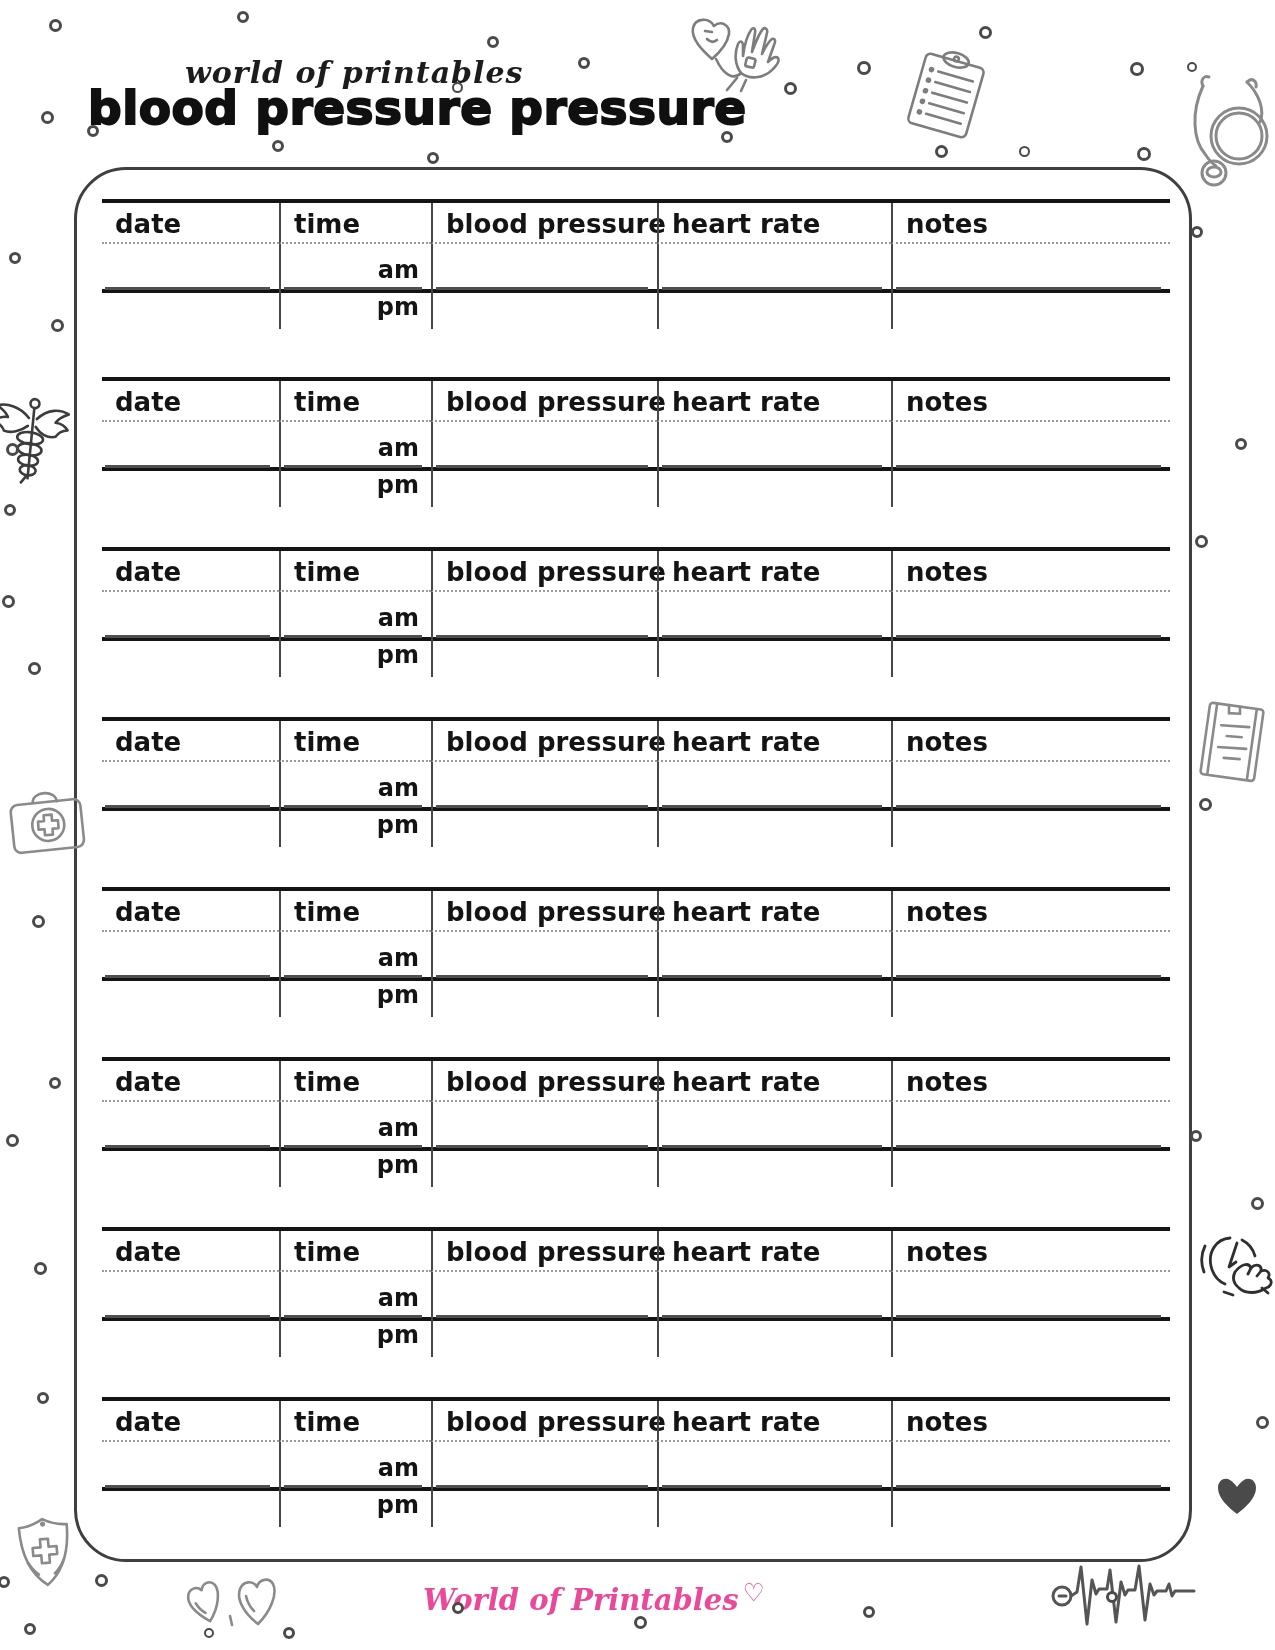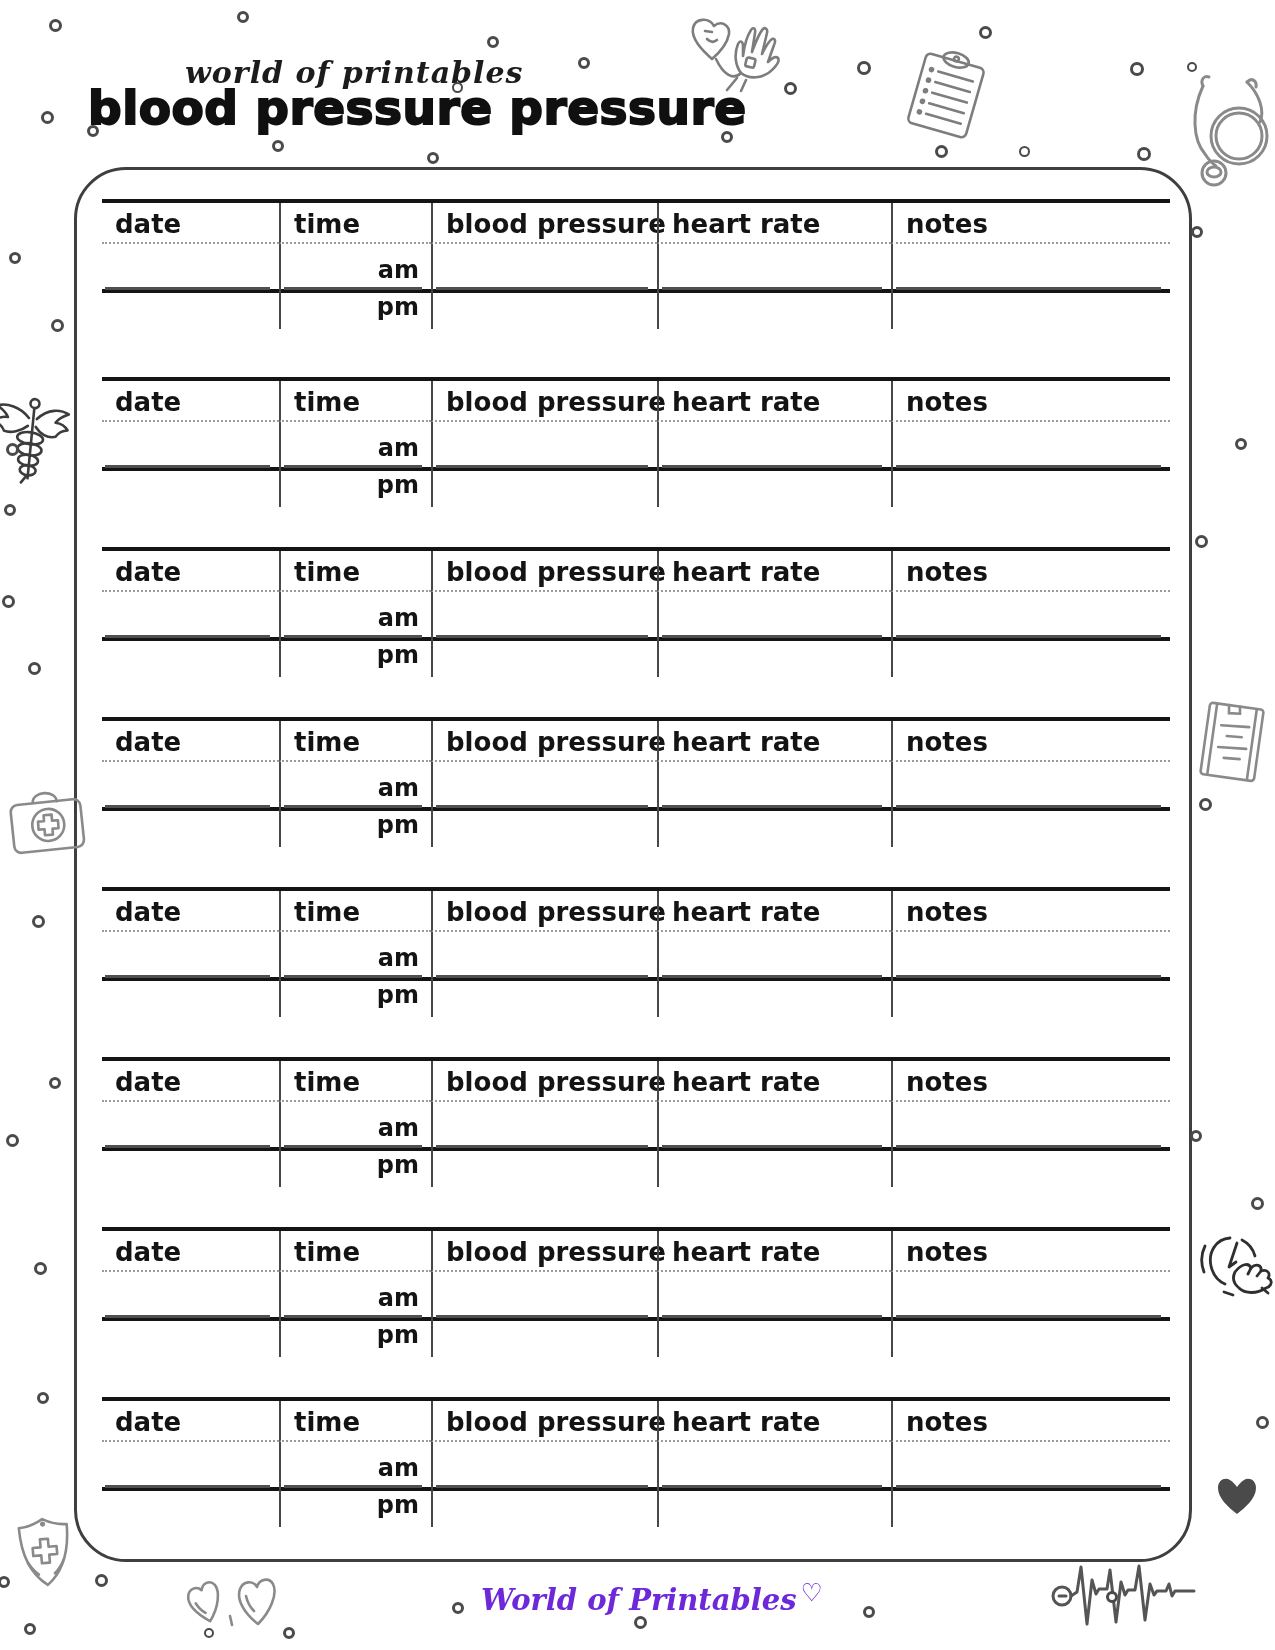--- a/index.html
+++ b/index.html
@@ -31,23 +31,23 @@
   .write-line{position:absolute;left:3px;right:9px;bottom:-1px;border-bottom:3px solid #4f4f4f;}
   .ampm{position:absolute;right:12px;bottom:5px;font-size:24px;font-weight:bold;color:#141414;}
   .row-pm .ampm{bottom:8px;}
 
   
   .dot{position:absolute;border-radius:50%;background:#fff;box-sizing:border-box;}
   .icon{position:absolute;}
   .icon svg{display:block;overflow:visible;}
 
   
-  .footer{position:absolute;left:650px;top:1583px;transform:translateX(-50%);
+  .footer{position:absolute;left:592px;top:1583px;transform:translateX(-50%);
     font-family:"DejaVu Serif",serif;font-style:italic;font-weight:bold;font-size:29px;
-    color:#6d28d9;white-space:nowrap;}
+    color:#ec4899;white-space:nowrap;}
   .footer-heart{font-style:normal;font-size:25px;position:relative;top:-9px;left:4px;font-weight:normal;}
 </style>
 <title>blood pressure tracker</title></head>
 <body>
 
 <div class="page">
 
   <div class="brand-script">world of printables</div>
   <div class="main-title">blood pressure pressure</div>
 

